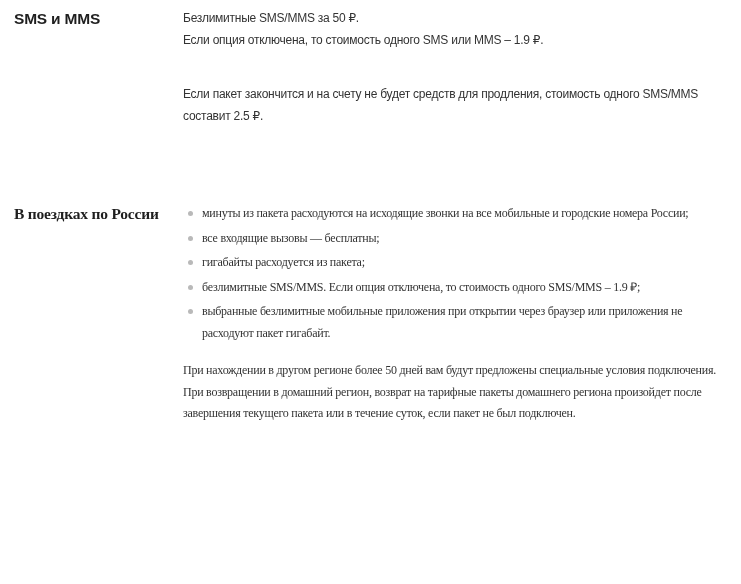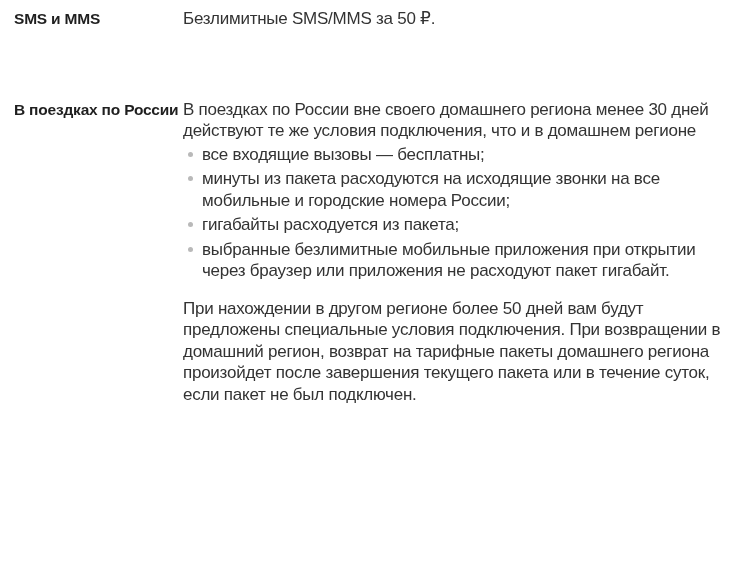--- a/index.html
+++ b/index.html
@@ -17,35 +17,36 @@
     overflow:hidden;
   }
   .page{
     padding:8px 4px 0 14px;
   }
   .section{
     display:flex;
     align-items:flex-start;
   }
   .section + .section{
-    margin-top:36px;
+    margin-top:76px;
+    font-family:Liberation Serif, serif;
   }
   .label-col{
     width:169px;
     flex:0 0 169px;
     font-size:15.5px;
     font-weight:bold;
     color:var(--label-color);
     line-height:21.5px;
     letter-spacing:-0.2px;
   }
   .content-col{
     width:545px;
     flex:0 0 545px;
-    font-size:17px;
+    font-size:12px;
     line-height:21.5px;
     letter-spacing:-0.25px;
   }
   .paragraph + .paragraph{
     margin-top:33px;
   }
   .outro{
     margin-top:16px;
   }
   .intro{
@@ -73,33 +74,35 @@
 </head>
 <body>
 
 <div class="page">
 
   <div class="section">
     <div class="label-col">SMS и MMS</div>
     <div class="content-col">
       <div class="paragraph">
         <div class="line">Безлимитные SMS/MMS за 50 ₽.</div>
+        <div class="line">Если опция отключена, то стоимость одного SMS или MMS – 1.9 ₽.</div>
       </div>
       <div class="paragraph">
+        <div class="line">Если пакет закончится и на счету не будет средств для продления, стоимость одного SMS/MMS составит 2.5 ₽.</div>
       </div>
     </div>
   </div>
 
   <div class="section">
     <div class="label-col">В поездках по России</div>
     <div class="content-col">
-      <div class="paragraph intro">В поездках по России вне своего домашнего региона менее 30 дней действуют те же условия подключения, что и в домашнем регионе</div>
       <ul class="bullet-list">
+        <li>минуты из пакета расходуются на исходящие звонки на все мобильные и городские номера России;</li>
         <li>все входящие вызовы — бесплатны;</li>
-        <li>минуты из пакета расходуются на исходящие звонки на все мобильные и городские номера России;</li>
         <li>гигабайты расходуется из пакета;</li>
+        <li>безлимитные SMS/MMS. Если опция отключена, то стоимость одного SMS/MMS – 1.9 ₽;</li>
         <li>выбранные безлимитные мобильные приложения при открытии через браузер или приложения не расходуют пакет гигабайт.</li>
       </ul>
       <div class="paragraph outro">При нахождении в другом регионе более 50 дней вам будут предложены специальные условия подключения. При возвращении в домашний регион, возврат на тарифные пакеты домашнего региона произойдет после завершения текущего пакета или в течение суток, если пакет не был подключен.</div>
     </div>
   </div>
 
 </div>
 
 </body></html>

